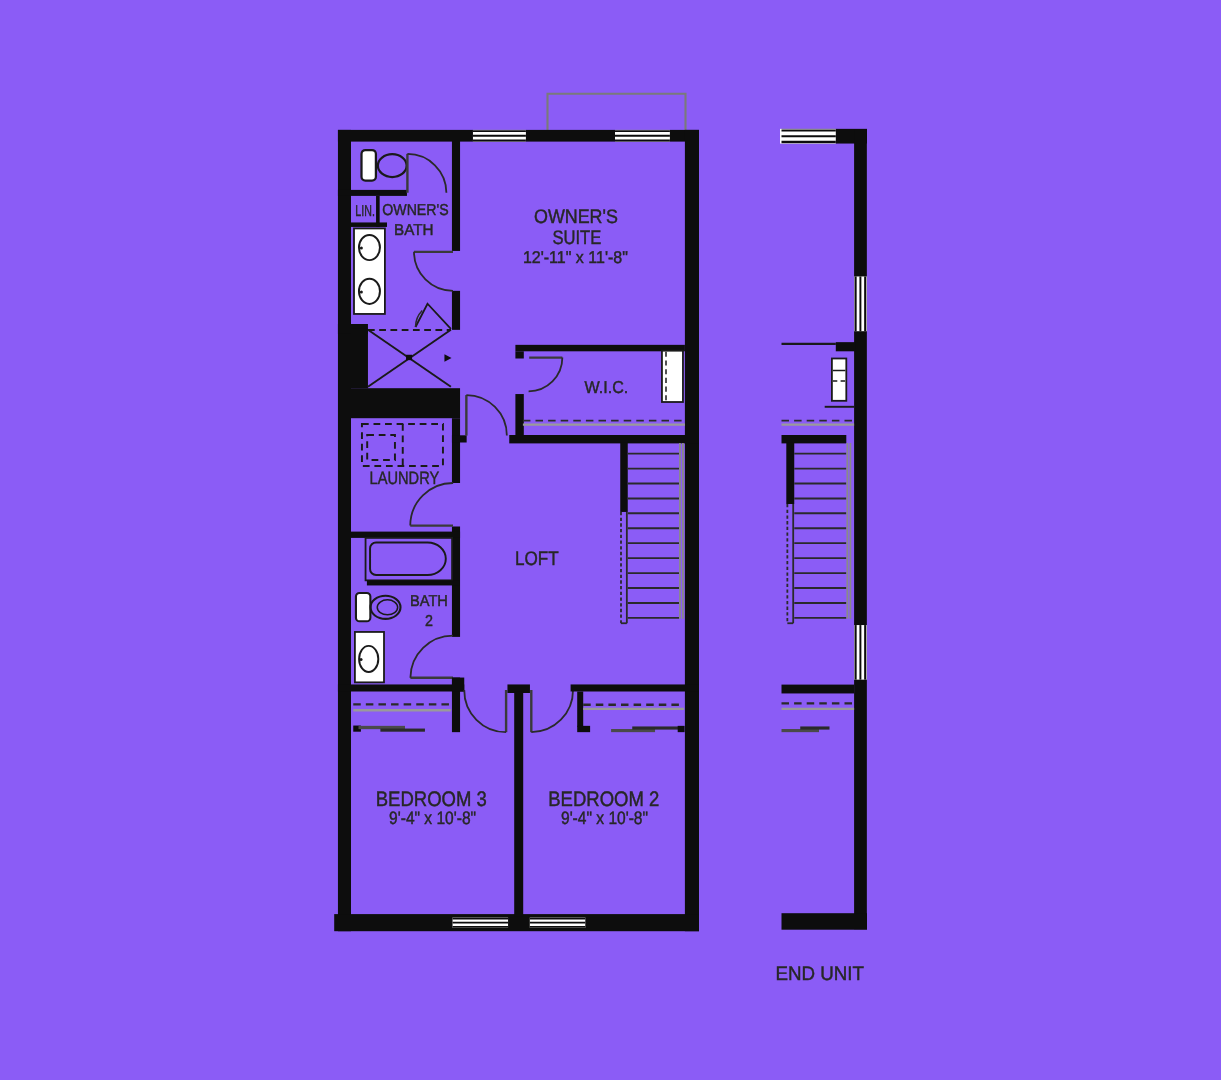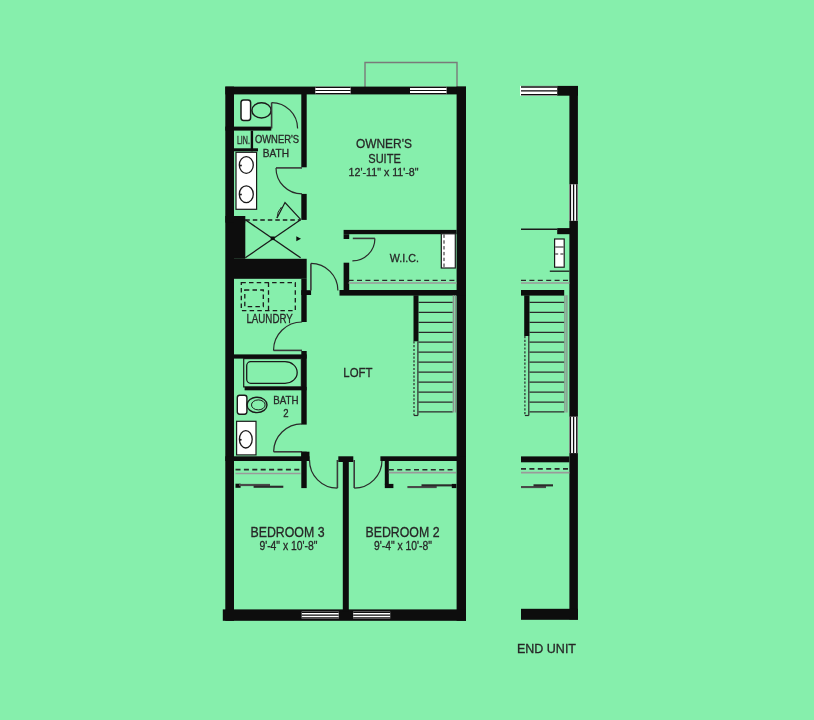--- a/index.html
+++ b/index.html
@@ -1,16 +1,16 @@
 <!DOCTYPE html>
 <html><head>
 <meta charset="utf-8">
 <style>
   html,body{margin:0;padding:0;background:#ffffff;}
-  #page{position:relative;width:814px;height:720px;background:#86efac;overflow:hidden;}
+  #page{position:relative;width:814px;height:720px;background:#8b5cf6;overflow:hidden;}
   svg{position:absolute;left:0;top:0;}
   text{font-family:"Liberation Sans", sans-serif;fill:#272727;stroke:#272727;stroke-width:0.3;-webkit-font-smoothing:antialiased;}
 </style>
 </head>
 <body>
 <div id="page">
 <svg width="814" height="720" viewBox="0 0 814 720">
 
 <g id="mainunit">
 

